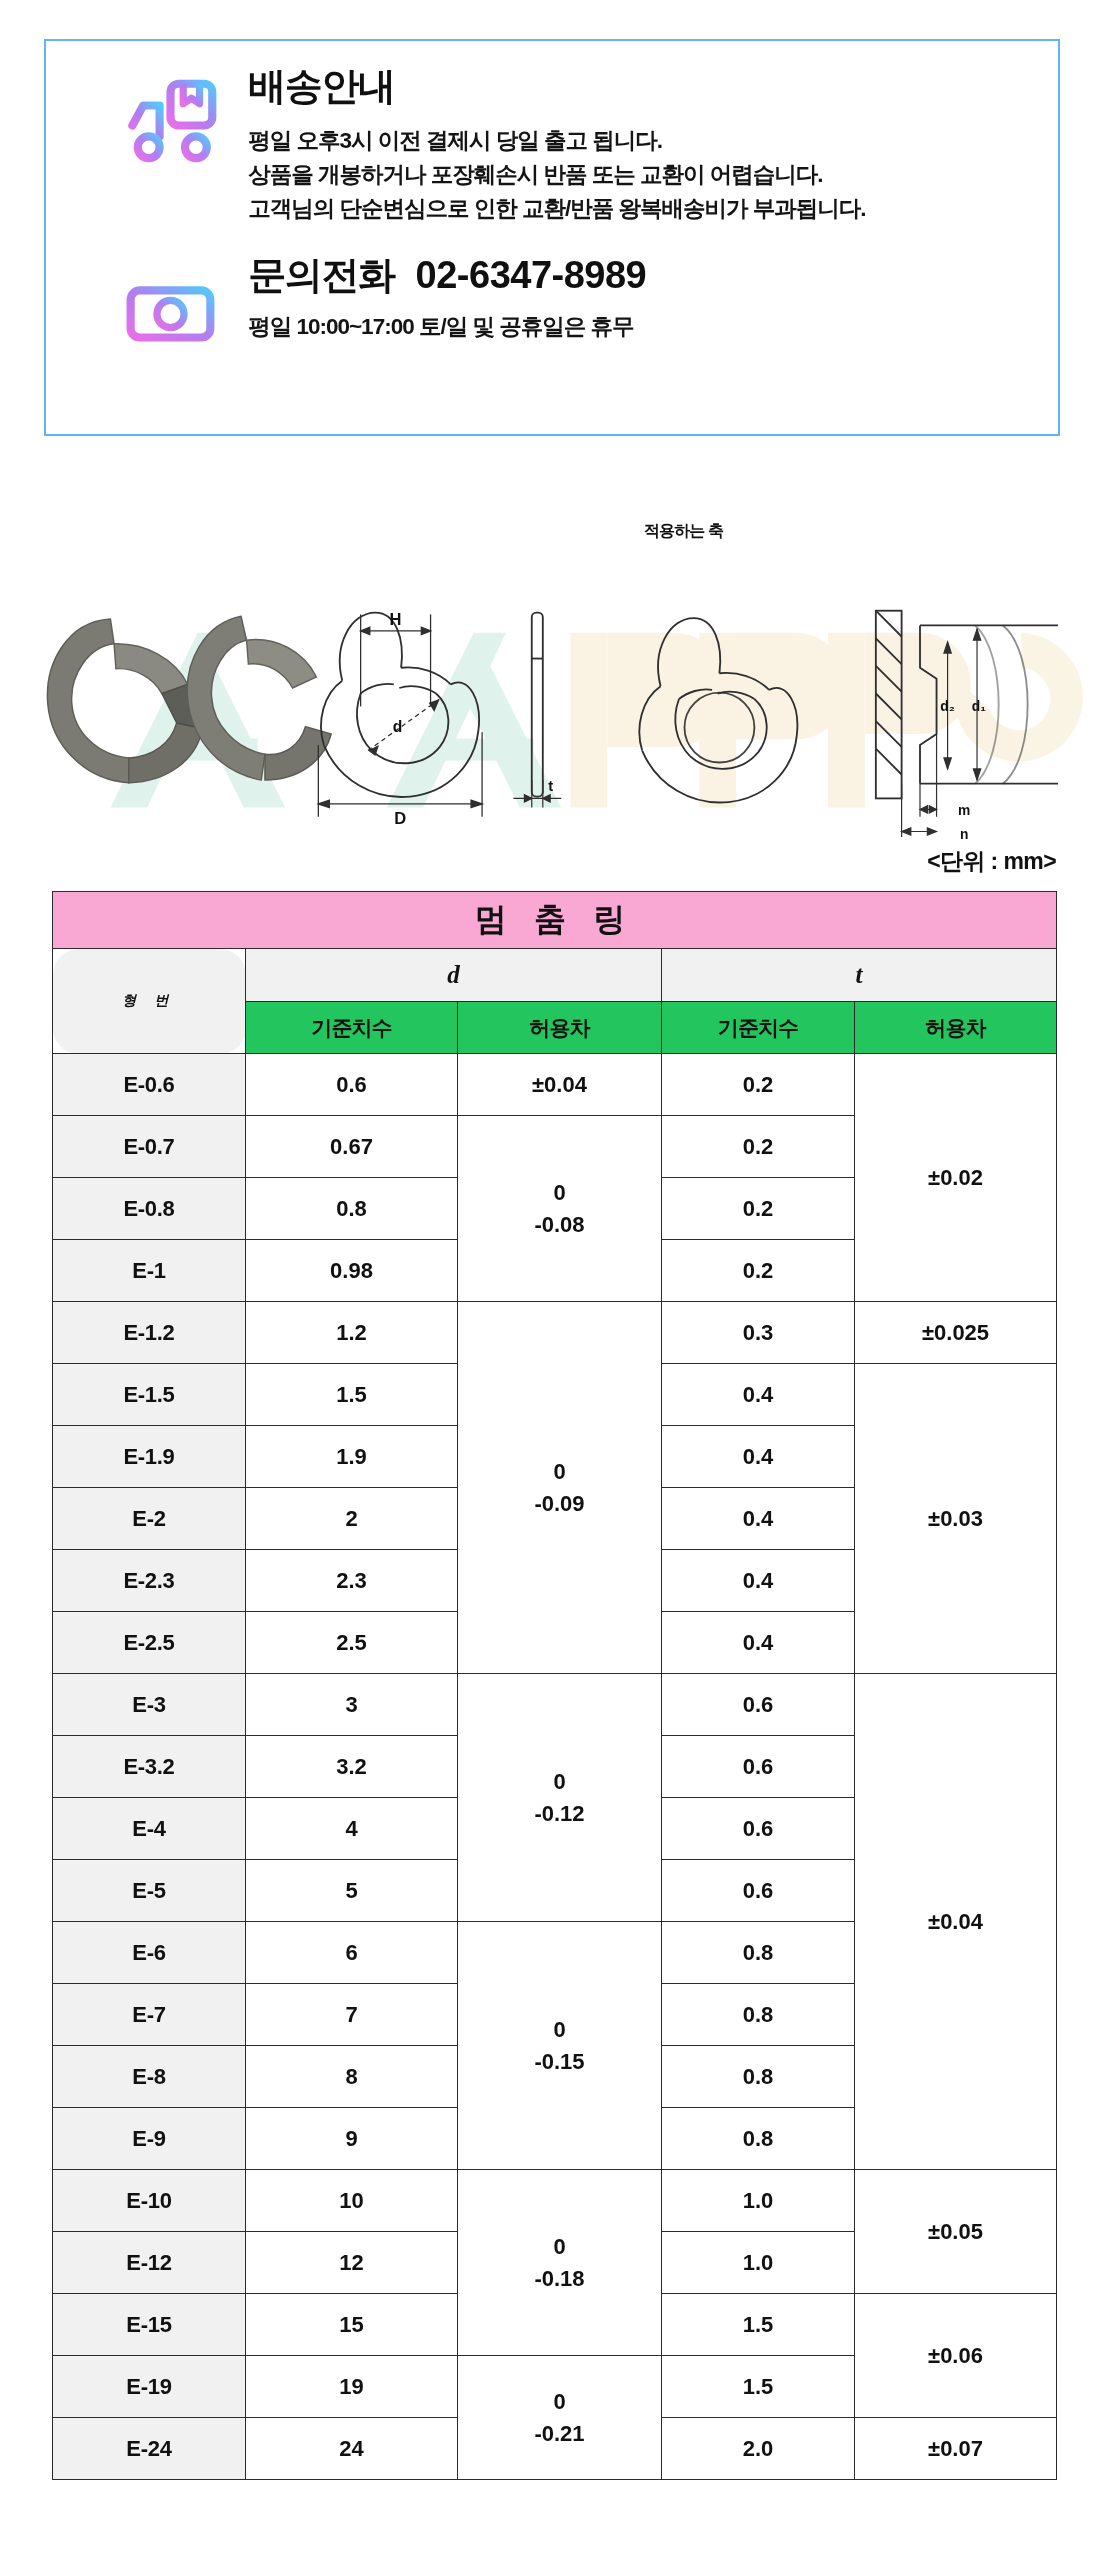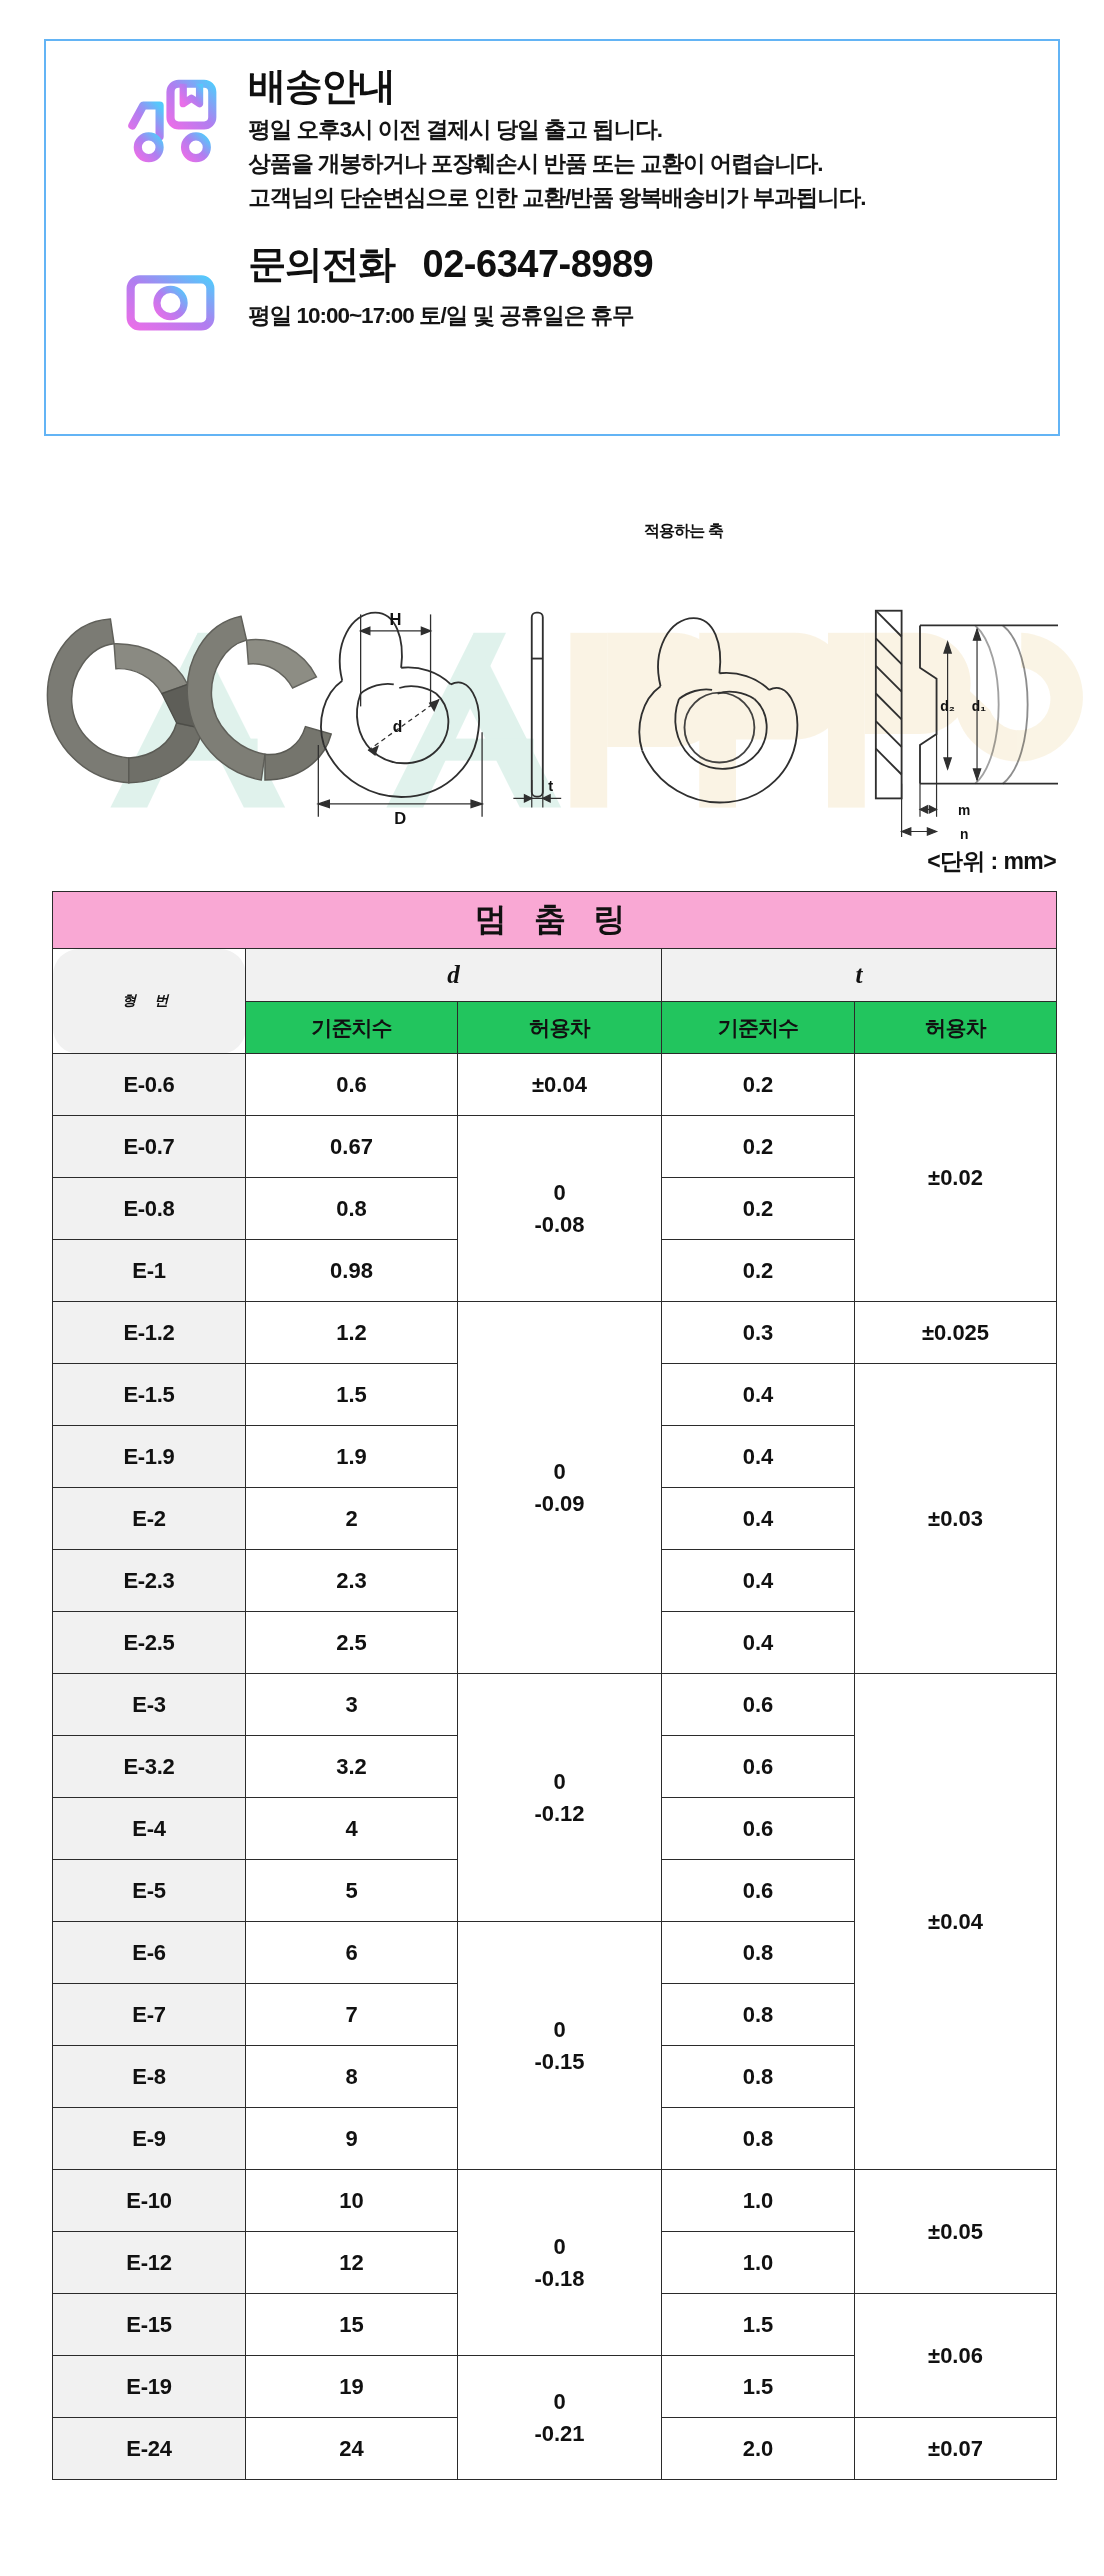--- a/index.html
+++ b/index.html
@@ -48,34 +48,34 @@
     padding-top: 5.5px;
   }
   .notice-text { flex: 1 1 auto; padding-left: 9.2px; }
 
   .notice-title {
     font-size: 38px;
     font-weight: 800;
     letter-spacing: -1.4px;
     color: #101010;
     line-height: 1.15;
-    margin-bottom: 4px;
+    margin-bottom: 15px;
   }
   .notice-line {
     font-size: 22.5px;
     font-weight: 700;
     letter-spacing: -1px;
     color: #141414;
     line-height: 1.52;
     white-space: nowrap;
   }
   .phone-title-wrap {
     display: flex;
     align-items: baseline;
-    gap: 28px;
+    gap: 21px;
     margin-bottom: 9.2px;
   }
   .phone-label {
     font-size: 38px;
     font-weight: 800;
     letter-spacing: -1.4px;
     color: #101010;
   }
   .phone-number {
     font-size: 38px;

